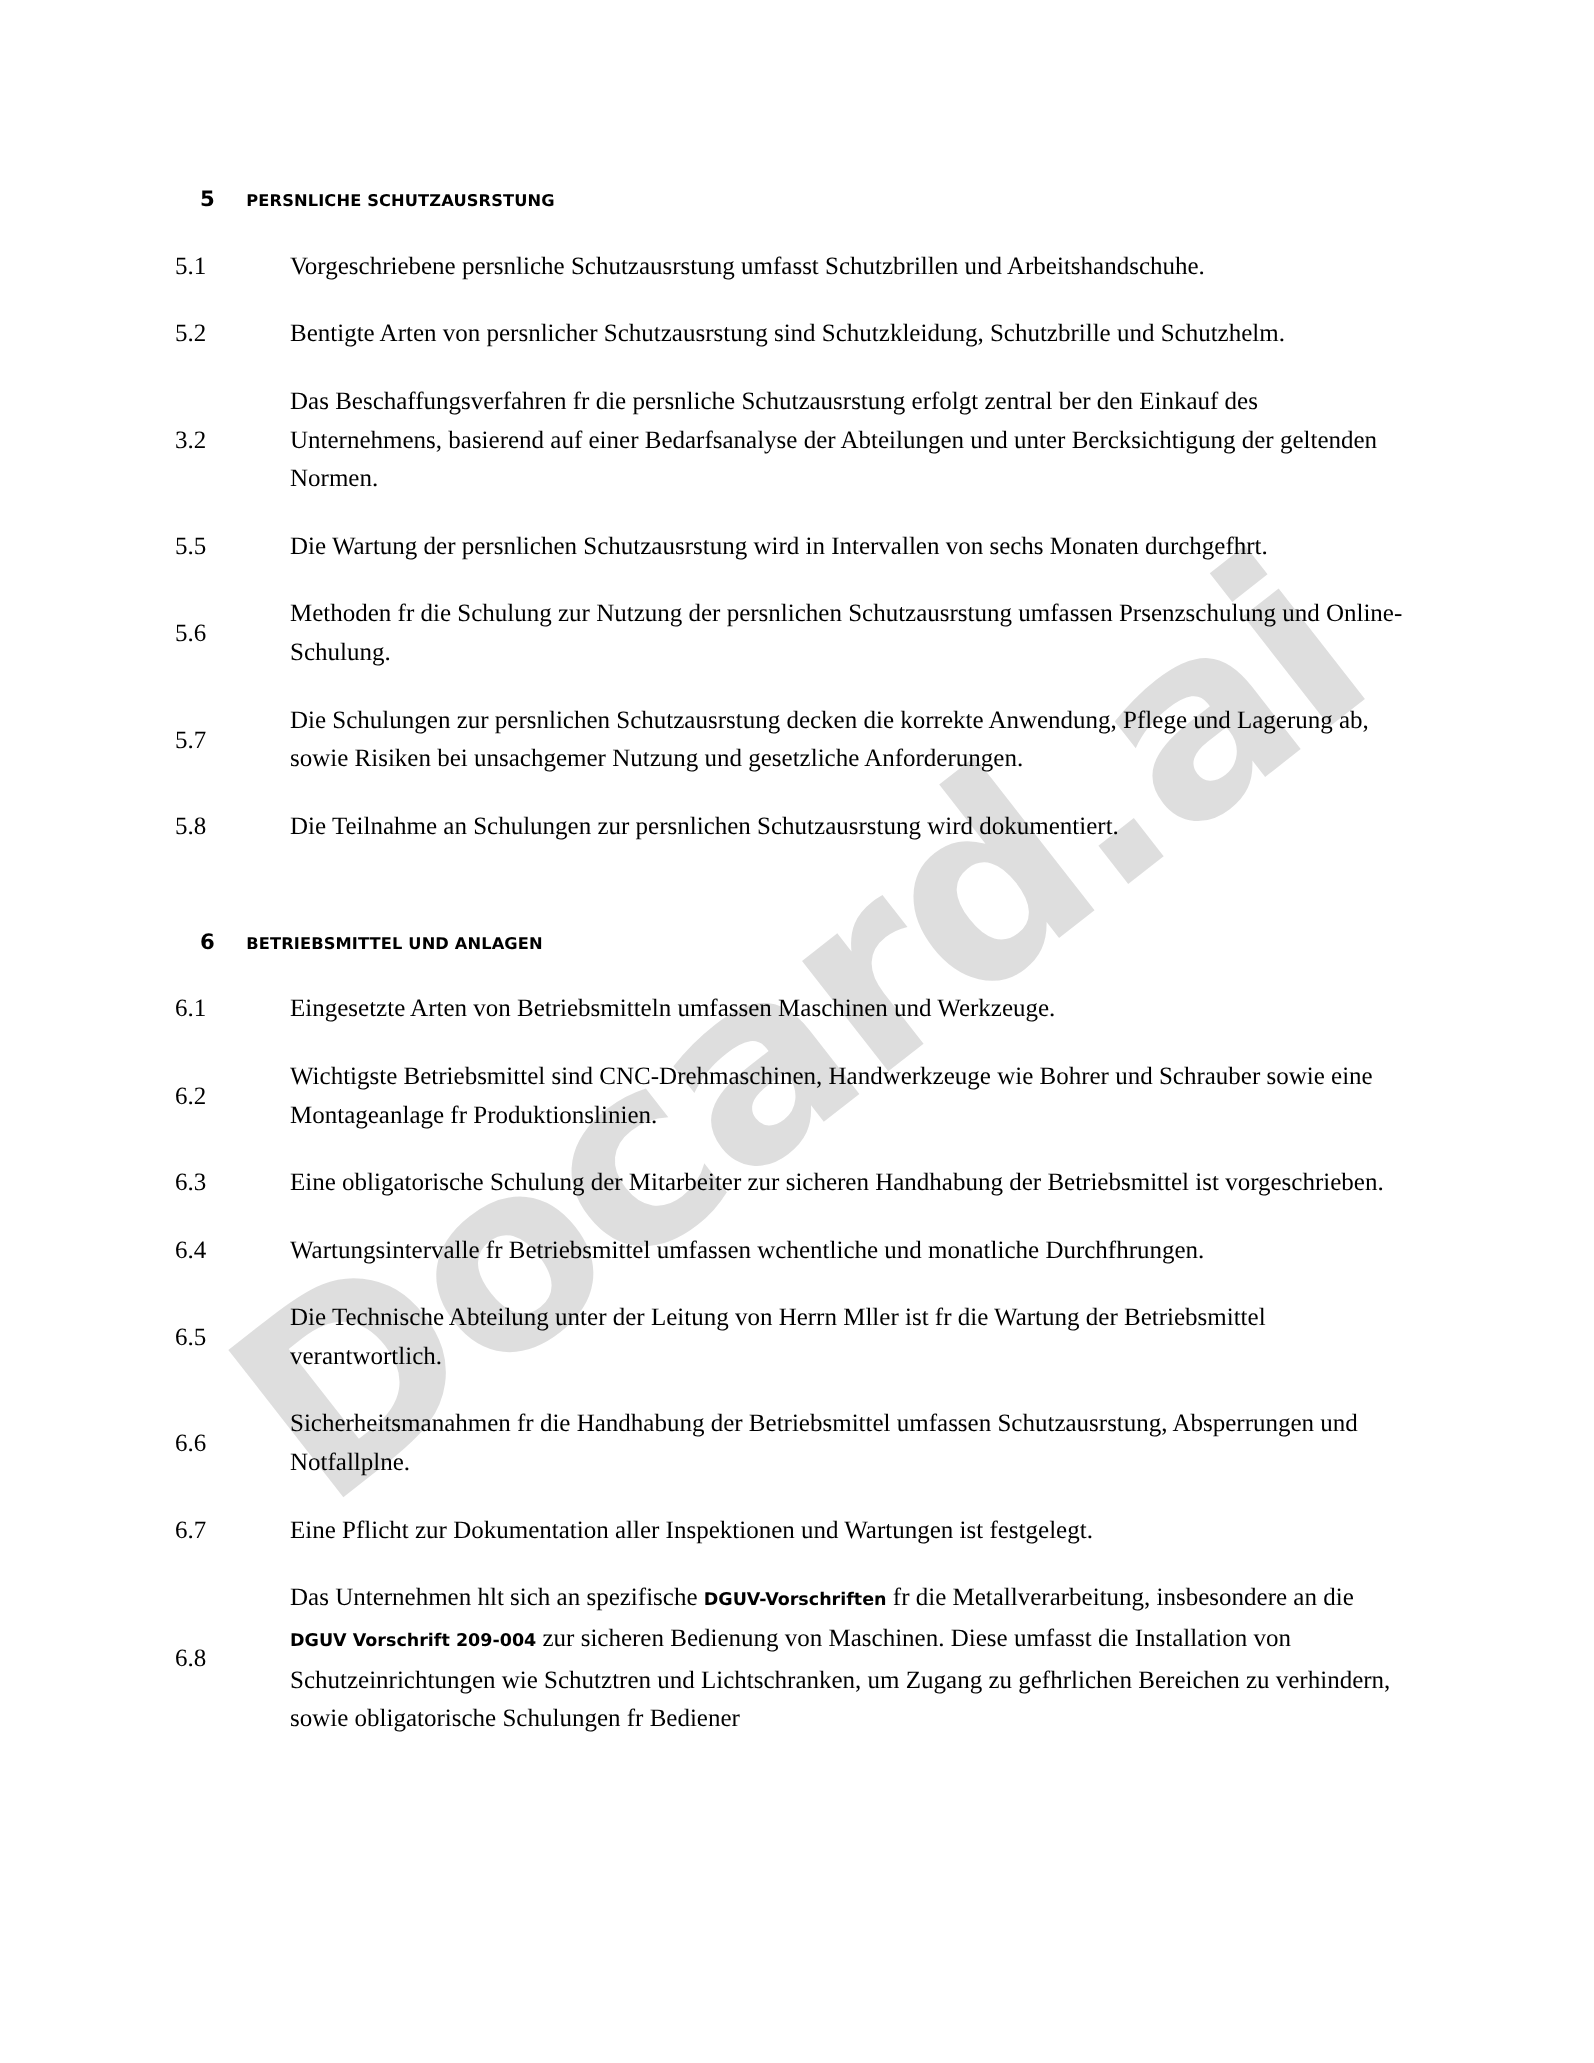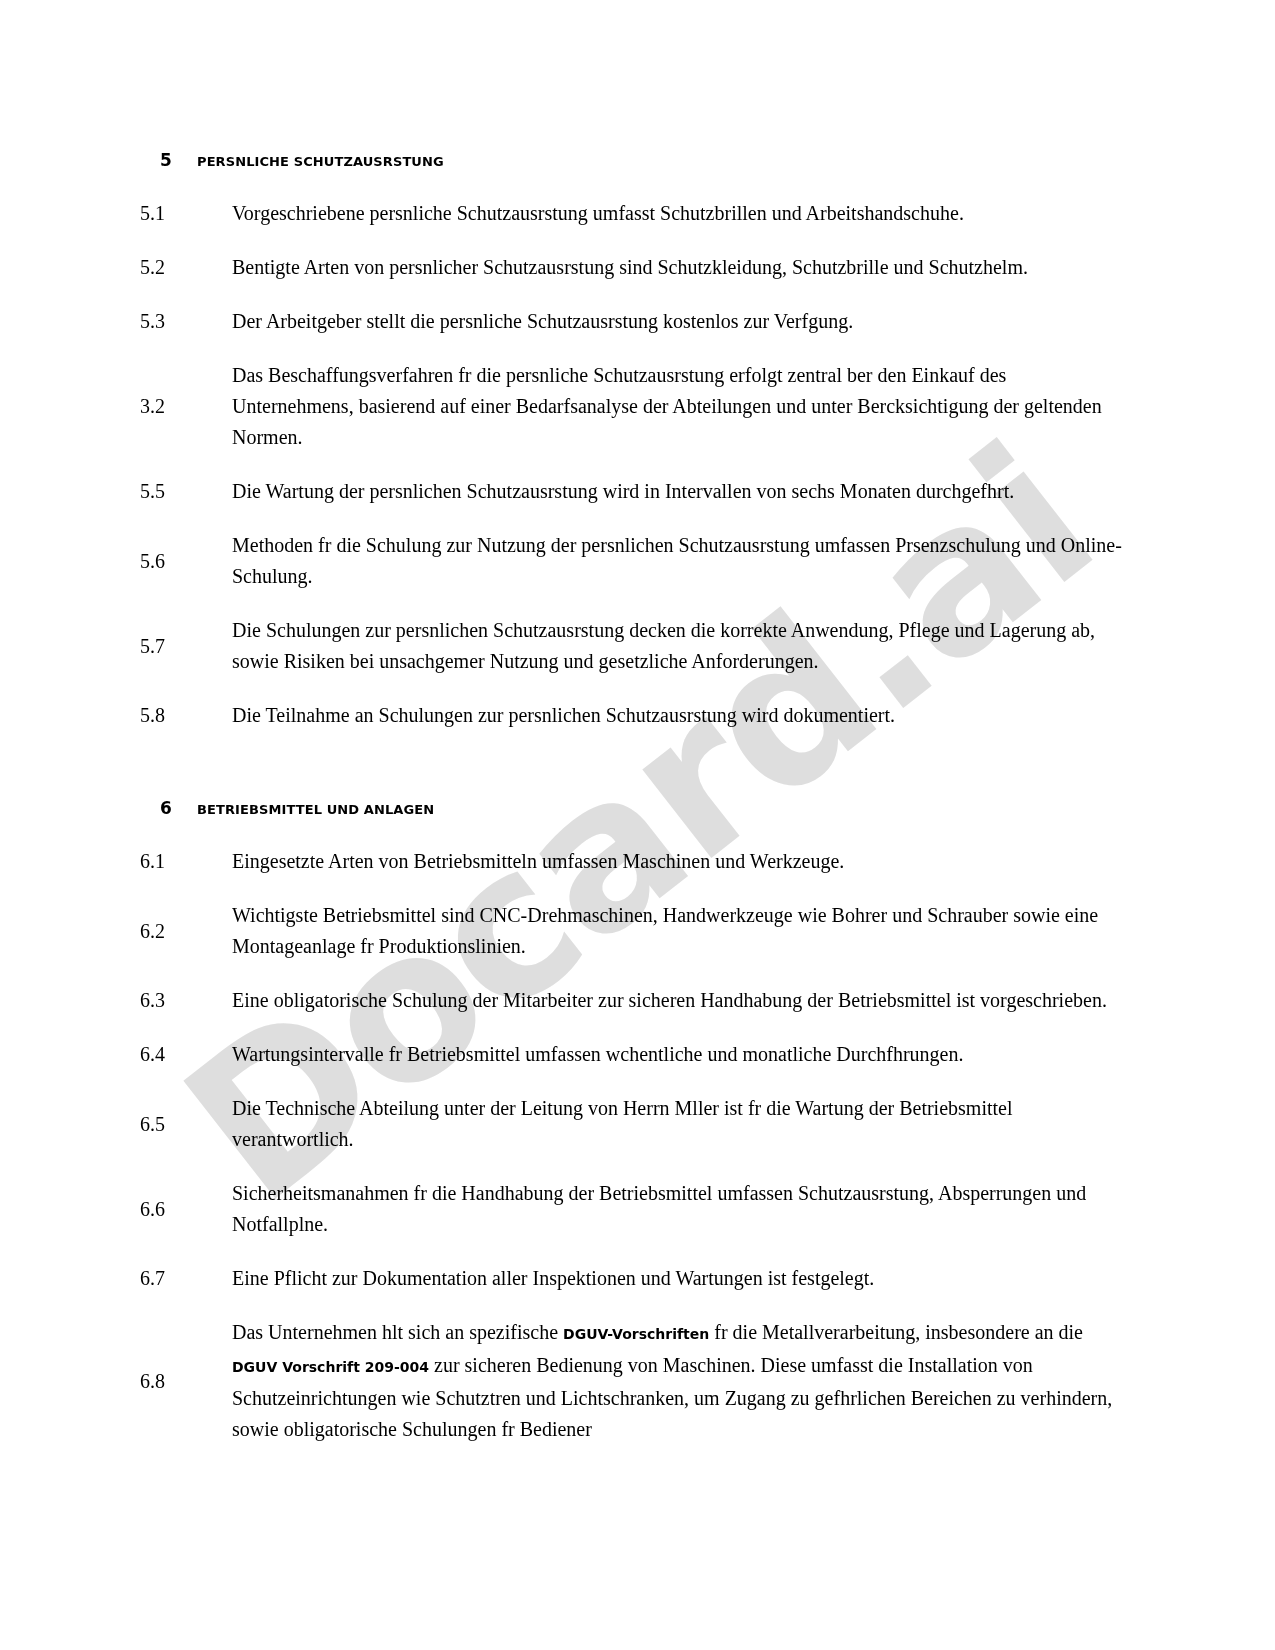--- a/index.html
+++ b/index.html
@@ -104,24 +104,20 @@
 
     <div class="clause">
       <div class="num">5.1</div>
       <div class="text">Vorgeschriebene persnliche Schutzausrstung umfasst Schutzbrillen und Arbeitshandschuhe.</div>
     </div>
     <div class="clause">
       <div class="num">5.2</div>
       <div class="text">Bentigte Arten von persnlicher Schutzausrstung sind Schutzkleidung, Schutzbrille und Schutzhelm.</div>
     </div>
     <div class="clause">
-      <div class="num">5.3</div>
-      <div class="text">Der Arbeitgeber stellt die persnliche Schutzausrstung kostenlos zur Verfgung.</div>
-    </div>
-    <div class="clause">
       <div class="num">3.2</div>
       <div class="text">Das Beschaffungsverfahren fr die persnliche Schutzausrstung erfolgt zentral ber den Einkauf des Unternehmens, basierend auf einer Bedarfsanalyse der Abteilungen und unter Bercksichtigung der geltenden Normen.</div>
     </div>
     <div class="clause">
       <div class="num">5.5</div>
       <div class="text">Die Wartung der persnlichen Schutzausrstung wird in Intervallen von sechs Monaten durchgefhrt.</div>
     </div>
     <div class="clause">
       <div class="num">5.6</div>
       <div class="text">Methoden fr die Schulung zur Nutzung der persnlichen Schutzausrstung umfassen Prsenzschulung und Online-Schulung.</div>

